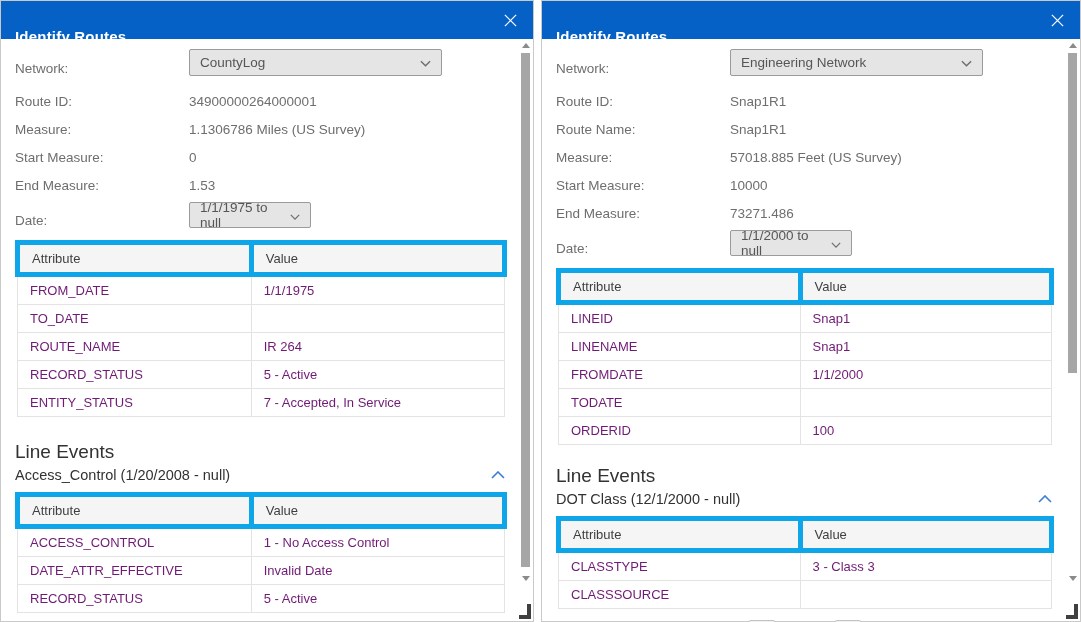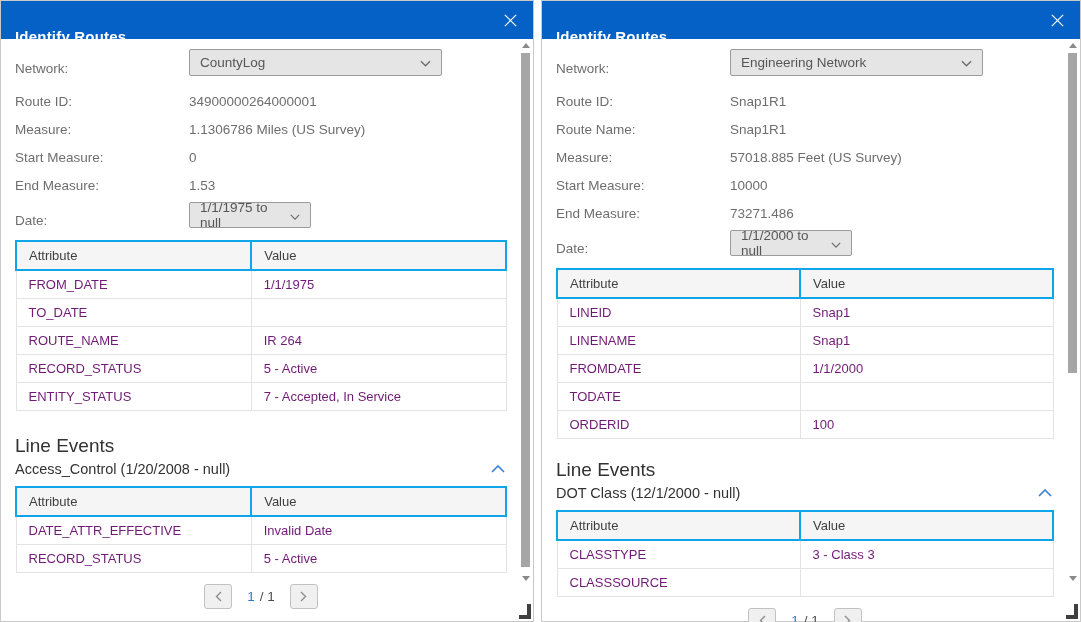--- a/index.html
+++ b/index.html
@@ -36,21 +36,21 @@
     display:flex; align-items:center; justify-content:space-between;
     padding:0 10px; font-size:13.5px; color:#565656; cursor:pointer;
   }
   .network-select { width:253px; }
   .date-select { width:122px; height:26px; }
   .date-row { margin-top:2px; margin-bottom:0; }
 
   table.attr-table { width:100%; border-collapse:collapse; font-size:13px; margin-top:12px; }
   table.attr-table th {
     background:#f5f5f5; color:#3f3f3f; font-weight:normal; text-align:left;
-    padding:6px 12px; border:2px solid #0ea5e9; height:28px;
+    padding:6px 12px; border:5px solid #0ea5e9; height:28px;
   }
   table.attr-table td {
     color:#701a75; padding:6px 12px; border:1px solid #e3e3e3; height:28px;
   }
 
   .line-events-label { margin-top:24px; font-size:19px; color:#323232; }
   .section-header {
     display:flex; justify-content:space-between; align-items:center;
     margin-top:4px; font-size:14.5px; color:#323232;
   }
@@ -187,20 +187,24 @@
           <col style="width:52%">
         </colgroup>
       <thead>
         <tr>
           <th>Attribute</th>
           <th>Value</th>
         </tr>
       </thead>
       <tbody>
         <tr>
+            <td>ACCESS_CONTROL</td>
+            <td>1 - No Access Control</td>
+          </tr>
+        <tr>
             <td>DATE_ATTR_EFFECTIVE</td>
             <td>Invalid Date</td>
           </tr>
         <tr>
             <td>RECORD_STATUS</td>
             <td>5 - Active</td>
           </tr>
       </tbody>
     </table>
 

